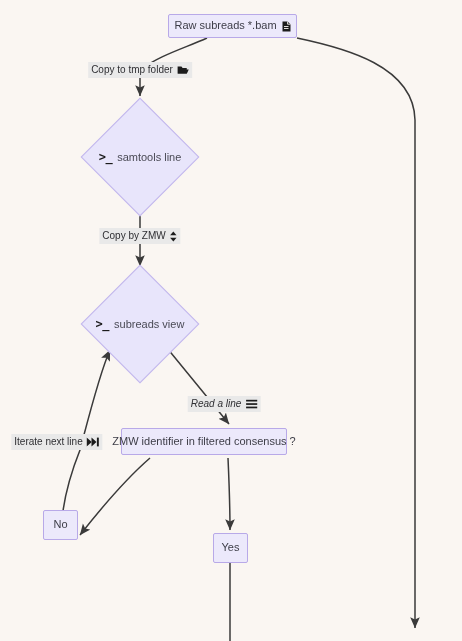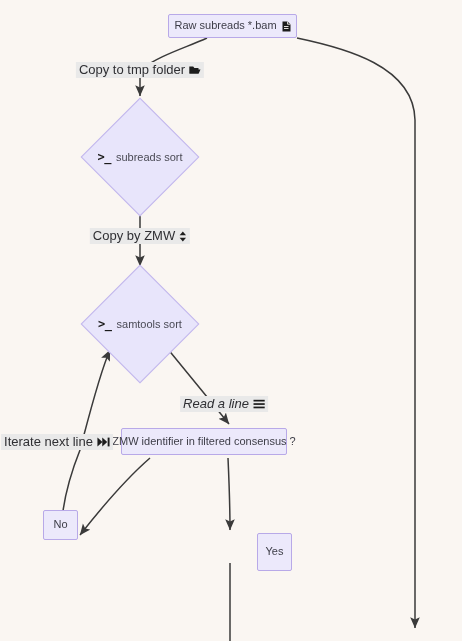--- a/index.html
+++ b/index.html
@@ -70,21 +70,21 @@
     color: #4a4a55;
     display: flex;
     align-items: center;
     gap: 5px;
   }
   
   .edge-label {
     position: absolute;
     background: #e9e9e9;
     color: #2f2f33;
-    font-size: 13px;
+    font-size: 10px;
     line-height: 14px;
     padding: 1px 3px;
     white-space: nowrap;
     display: flex;
     align-items: center;
     gap: 4px;
     transform: translate(-50%, -50%);
   }
   .ico {
     display: inline-flex;
@@ -139,41 +139,41 @@
         <rect x="2" y="5" width="4.5" height="0.9" fill="#faf6f2"></rect>
         <rect x="2" y="7" width="4.5" height="0.9" fill="#faf6f2"></rect>
       </svg>
     </span>
   </div>
 
   <div class="diamond-wrap" style="left:81px; top:111px; width:118px; height:92px;">
     <div class="diamond-shape" style="width:84px; height:84px; left:17px; top:4px;"></div>
     <div class="diamond-label">
       <span class="term-prompt ico">&gt;_</span>
-      <span>subreads sort</span>
+      <span>samtools line</span>
     </div>
   </div>
 
   <div class="diamond-wrap" style="left:81px; top:278px; width:118px; height:92px;">
     <div class="diamond-shape" style="width:84px; height:84px; left:17px; top:4px;"></div>
     <div class="diamond-label">
       <span class="term-prompt ico">&gt;_</span>
-      <span>samtools sort</span>
+      <span>subreads view</span>
     </div>
   </div>
 
   <div class="node box" style="left:121px; top:428px; width:166px; height:27px;">
     <span>ZMW identifier in filtered consensus ?</span>
   </div>
 
   <div class="node box" style="left:43px; top:510px; width:35px; height:30px;">
     <span>No</span>
   </div>
 
-  <div class="node box" style="left:213px; top:533px; width:35px; height:38px;margin-left:44px;">
+  <div class="node box" style="left:213px; top:533px; width:35px; height:30px;">
     <span>Yes</span>
   </div>
 
   <div class="edge-label" style="left:140px; top:70px;">
     <span>Copy to tmp folder</span>
     <span class="ico">
       <svg width="12" height="10" viewBox="0 0 12 10">
         <path d="M0.4,1.6 H4.3 L5.5,3 H9.6 V8.4 H0.4 Z" fill="#1c1c1c"></path>
         <path d="M2.1,4.4 H11.6 L9.8,8.6 H0.6 Z" fill="#1c1c1c"></path>
       </svg>

